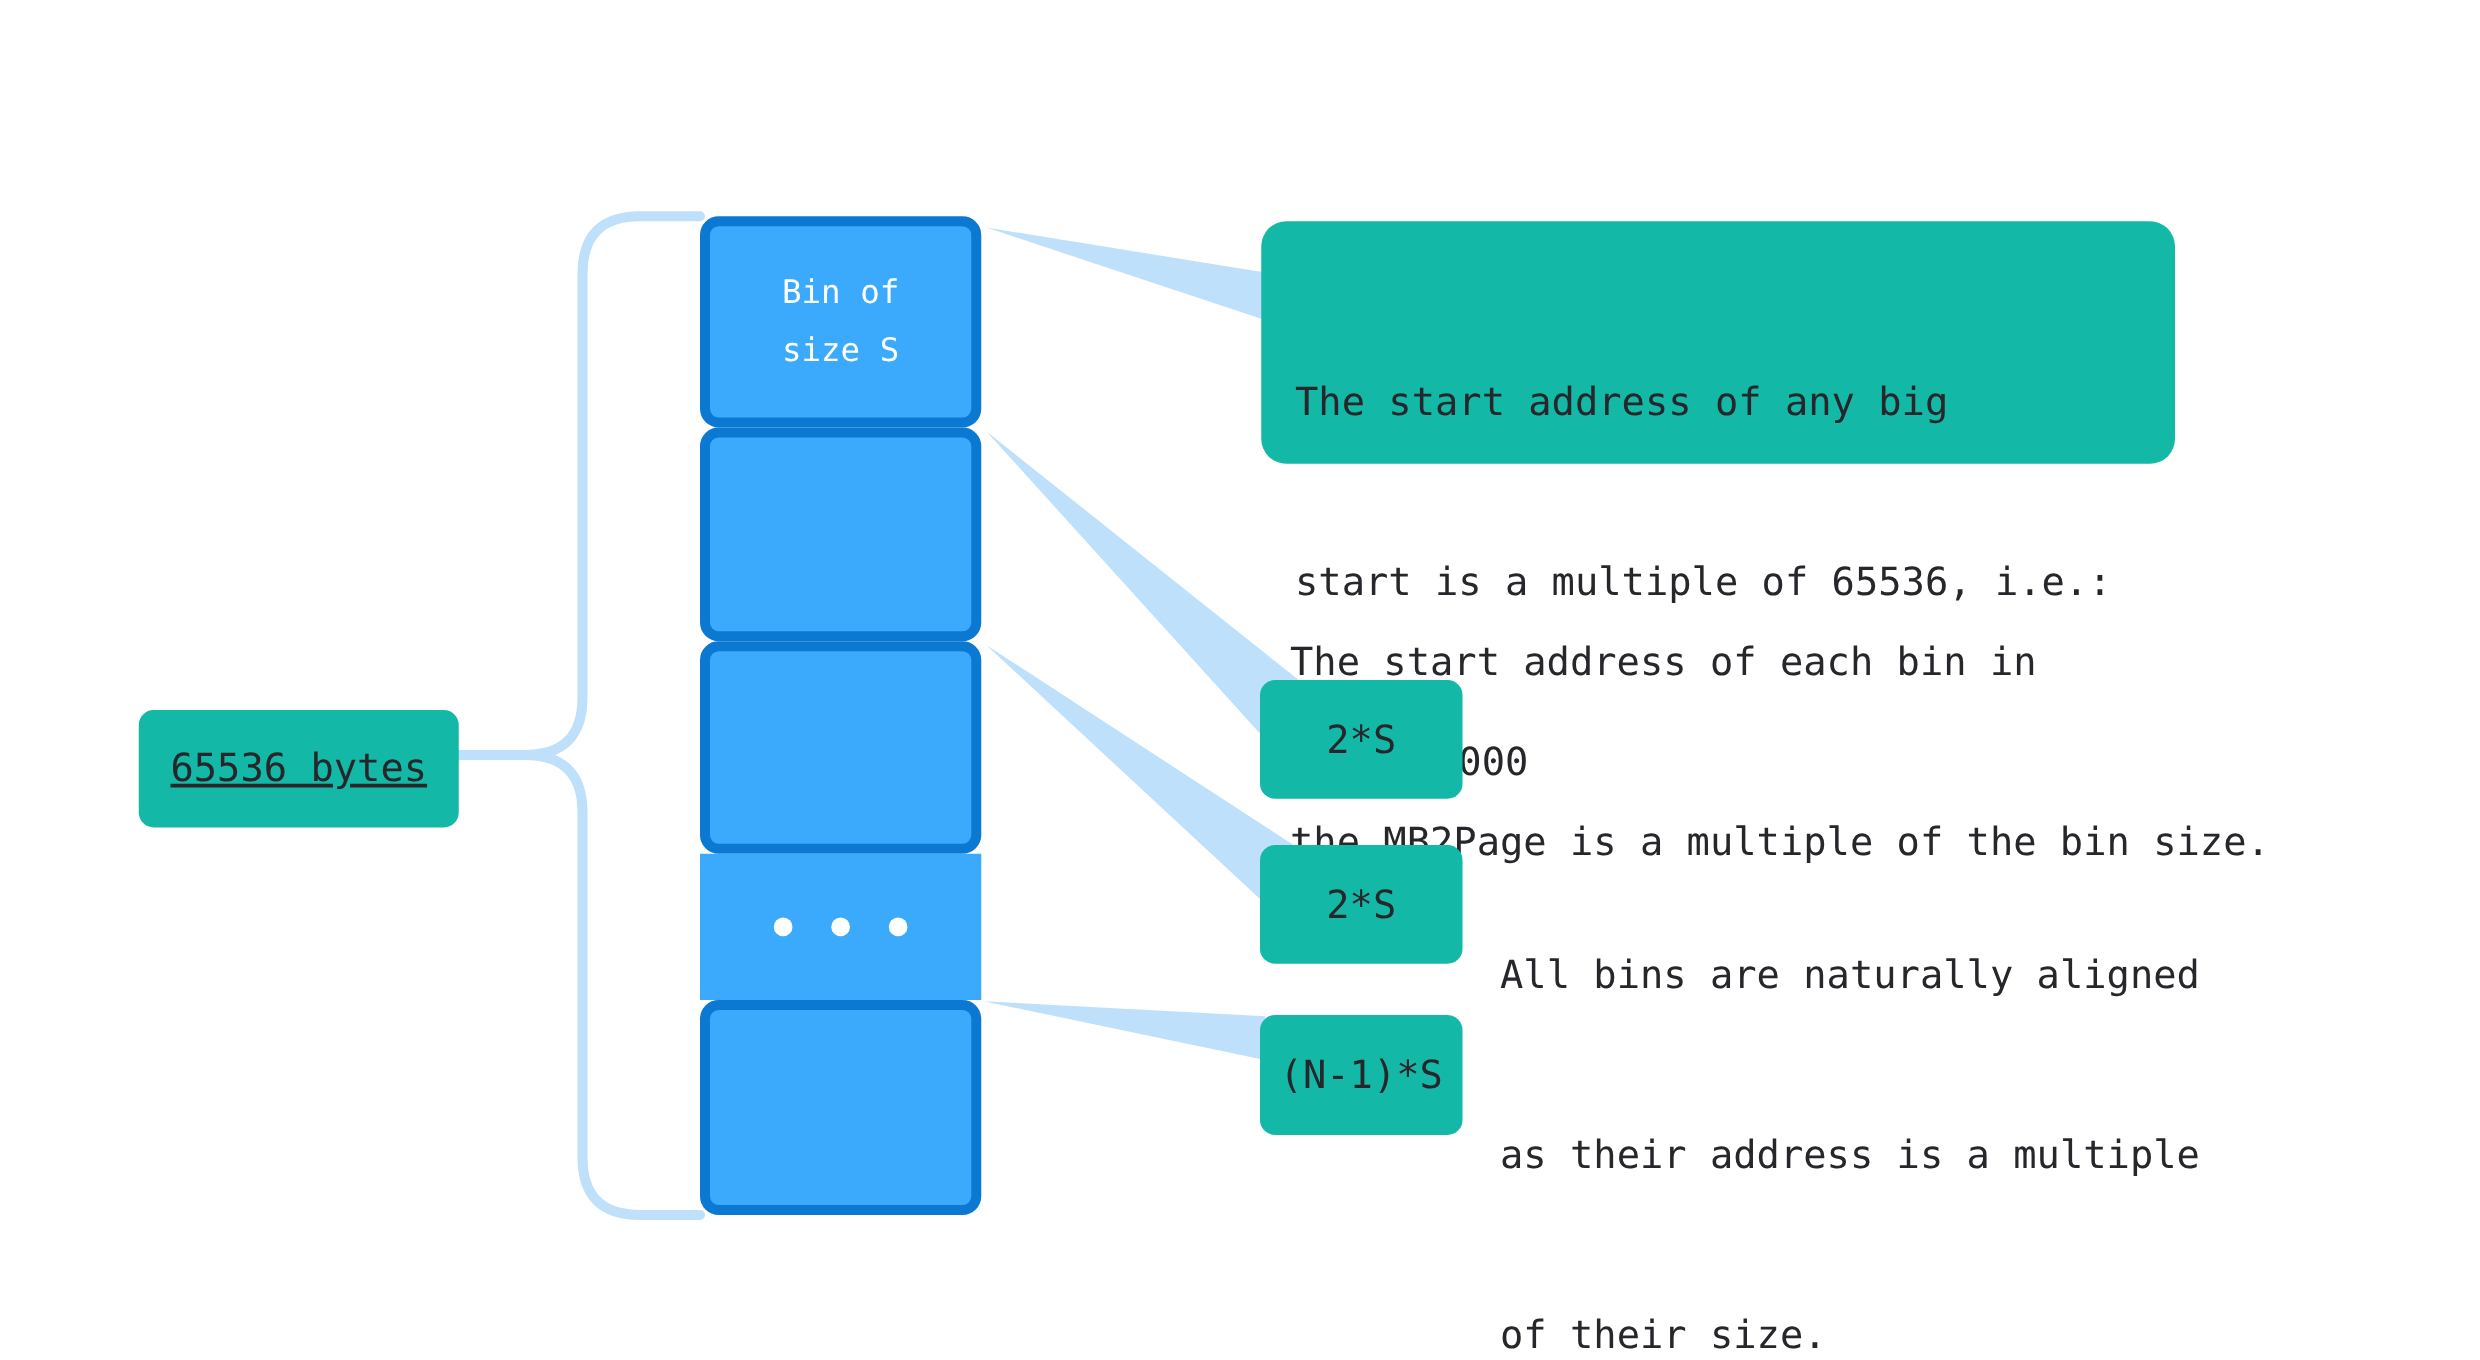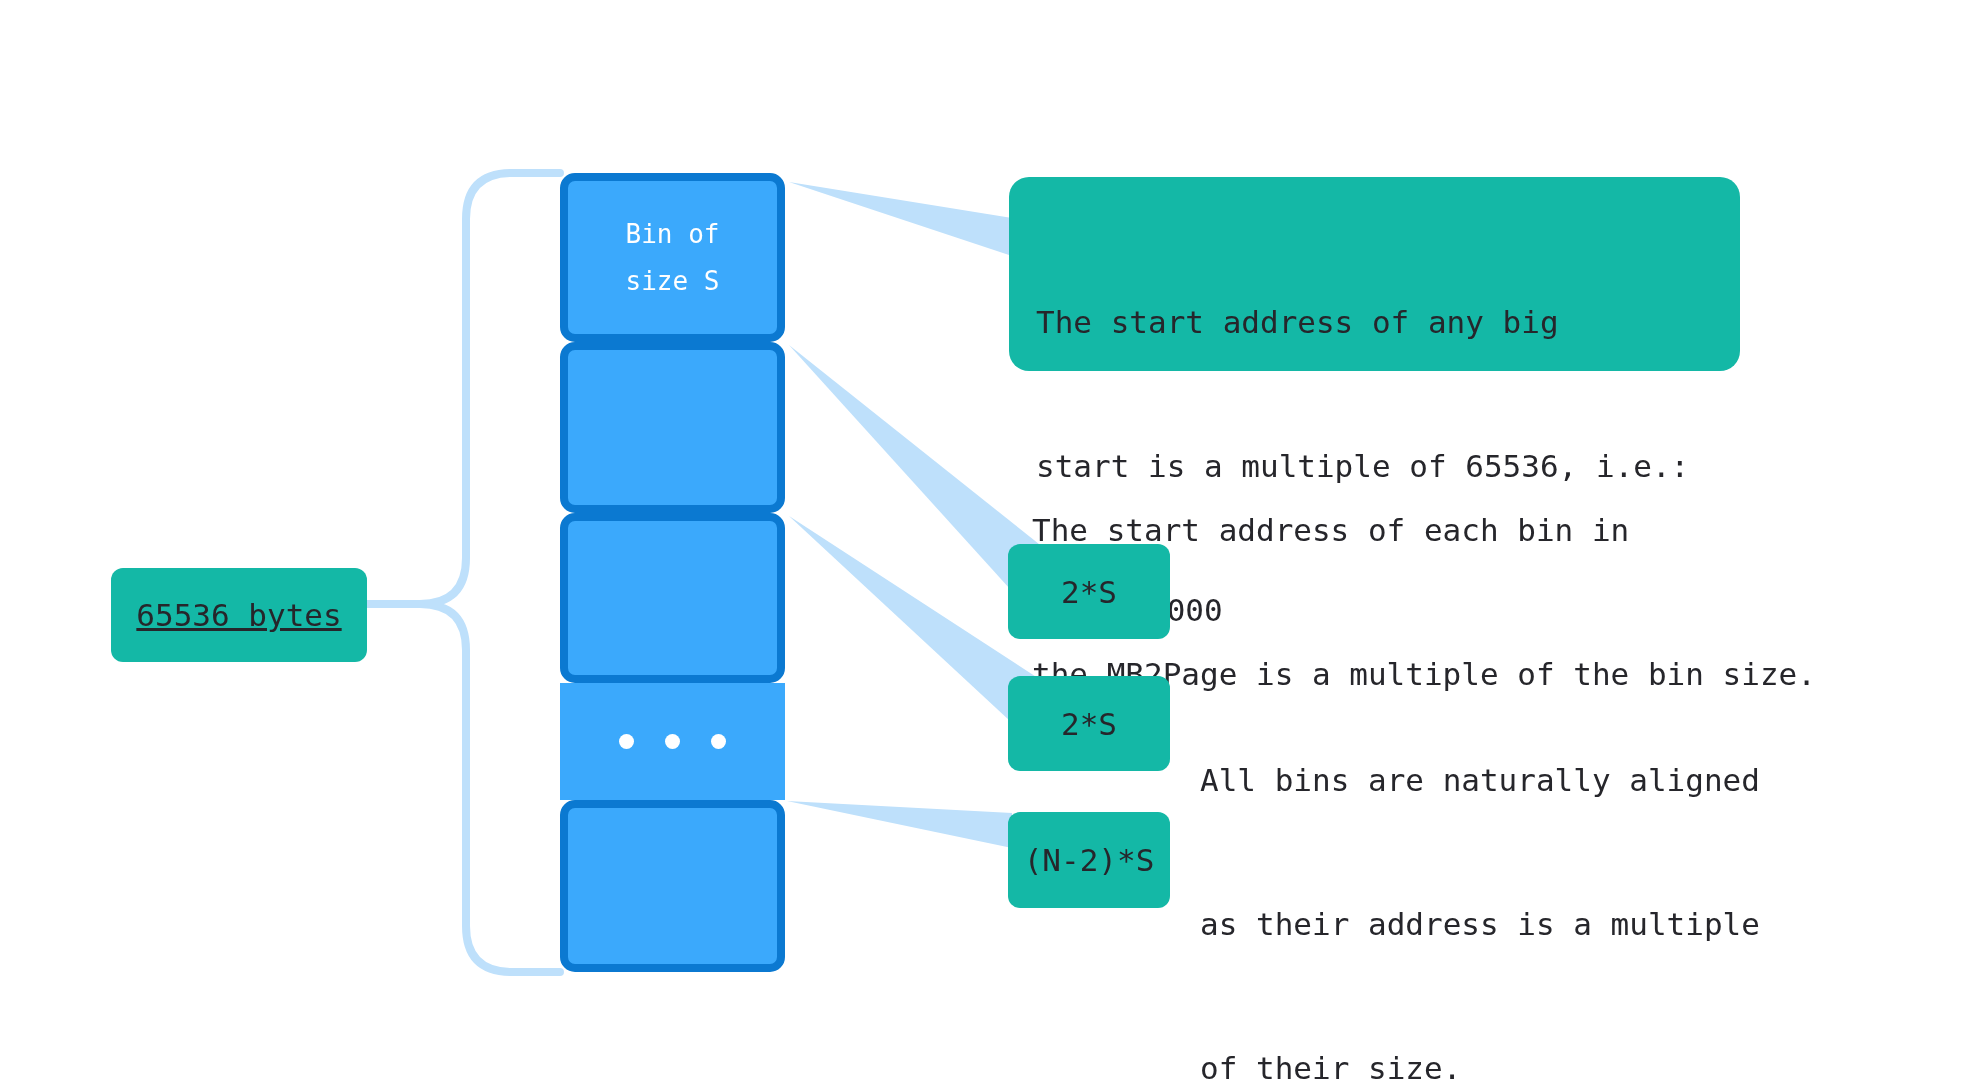--- a/index.html
+++ b/index.html
@@ -146,21 +146,21 @@
     <span>the MB2Page is a multiple of the bin size.</span>
   </div>
 
   <div class="callout centered" id="offset-1s">
     <span>2*S</span>
   </div>
   <div class="callout centered" id="offset-2s">
     <span>2*S</span>
   </div>
   <div class="callout centered" id="offset-n1s">
-    <span>(N-2)*S</span>
+    <span>(N-1)*S</span>
   </div>
 
   <div class="note" id="note-alignment">
     <span>All bins are naturally aligned</span>
     <span>as their address is a multiple</span>
     <span>of their size.</span>
   </div>
 
 </div>
 

